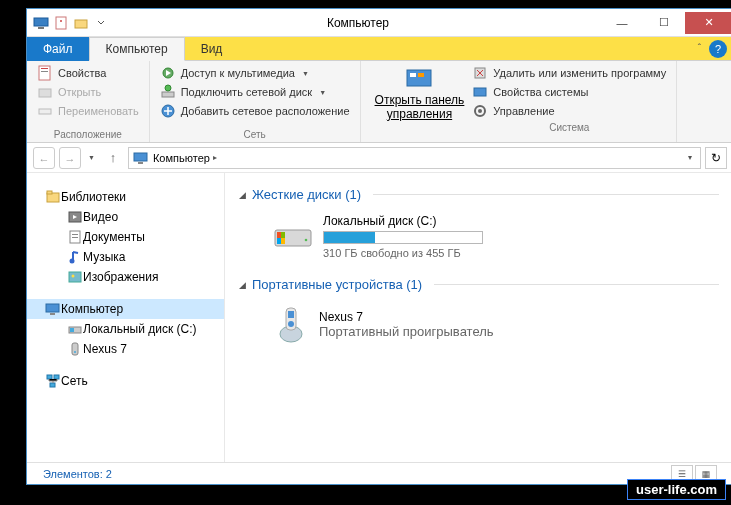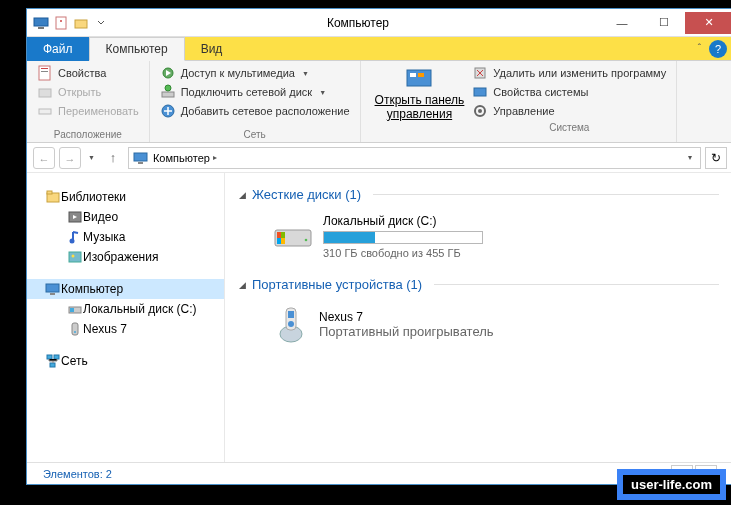--- a/index.html
+++ b/index.html
@@ -57,21 +57,21 @@
 .progress { width: 160px; height: 13px; border: 1px solid #b8b8b8; background: #fff; margin-bottom: 3px; }
 .progress-fill { height: 100%; background: #26a0da; }
 .drive-stats { font-size: 11px; color: #666; }
 .device-item { display: flex; gap: 10px; padding: 8px 0 10px 34px; align-items: center; }
 .device-icon { width: 36px; height: 40px; flex-shrink: 0; }
 .device-name { font-size: 12px; color: #000; }
 .device-type { font-size: 13px; color: #666; }
 .statusbar { height: 22px; border-top: 1px solid #e0e0e0; display: flex; align-items: center; padding: 0 16px; font-size: 11px; color: #1560b3; }
 .status-spacer { flex: 1; }
 .view-btn { width: 22px; height: 18px; border: 1px solid #ccc; display: flex; align-items: center; justify-content: center; margin-left: 2px; font-size: 9px; color: #555; }
-.watermark { position: absolute; bottom: 5px; right: 5px; background: #000; color: #fff; font-size: 13px; padding: 2px 8px; font-weight: bold; border: 6px solid #3b82f6; }
+.watermark { position: absolute; bottom: 5px; right: 5px; background: #000; color: #fff; font-size: 13px; padding: 2px 8px; font-weight: bold; border: 1px solid #3b82f6; }
 svg { display: block; }
 </style>
 </head>
 <body>
 
 <div class="window">
 
   <div class="titlebar">
     <div class="qat">
       <span class="qat-icon">
@@ -265,20 +265,30 @@
             <svg width="16" height="16">
               <rect x="2" y="3" width="12" height="10" fill="#888" stroke="#555"></rect>
               <path d="M6 6 L10 8 L6 10 Z" fill="#fff"></path>
             </svg>
           </span>
         <span>Видео</span>
       </div>
       <div class="tree-item sub">
         <span class="tree-icon">
             <svg width="16" height="16">
+              <rect x="3" y="2" width="10" height="12" fill="#fff" stroke="#888"></rect>
+              <rect x="5" y="5" width="6" height="1" fill="#888"></rect>
+              <rect x="5" y="8" width="6" height="1" fill="#888"></rect>
+            </svg>
+          </span>
+        <span>Документы</span>
+      </div>
+      <div class="tree-item sub">
+        <span class="tree-icon">
+            <svg width="16" height="16">
               <path d="M6 3 L6 11" stroke="#36c" stroke-width="2"></path>
               <circle cx="5" cy="12" r="2.5" fill="#36c"></circle>
               <path d="M6 3 L11 4" stroke="#36c" stroke-width="2"></path>
             </svg>
           </span>
         <span>Музыка</span>
       </div>
       <div class="tree-item sub">
         <span class="tree-icon">
             <svg width="16" height="16">

